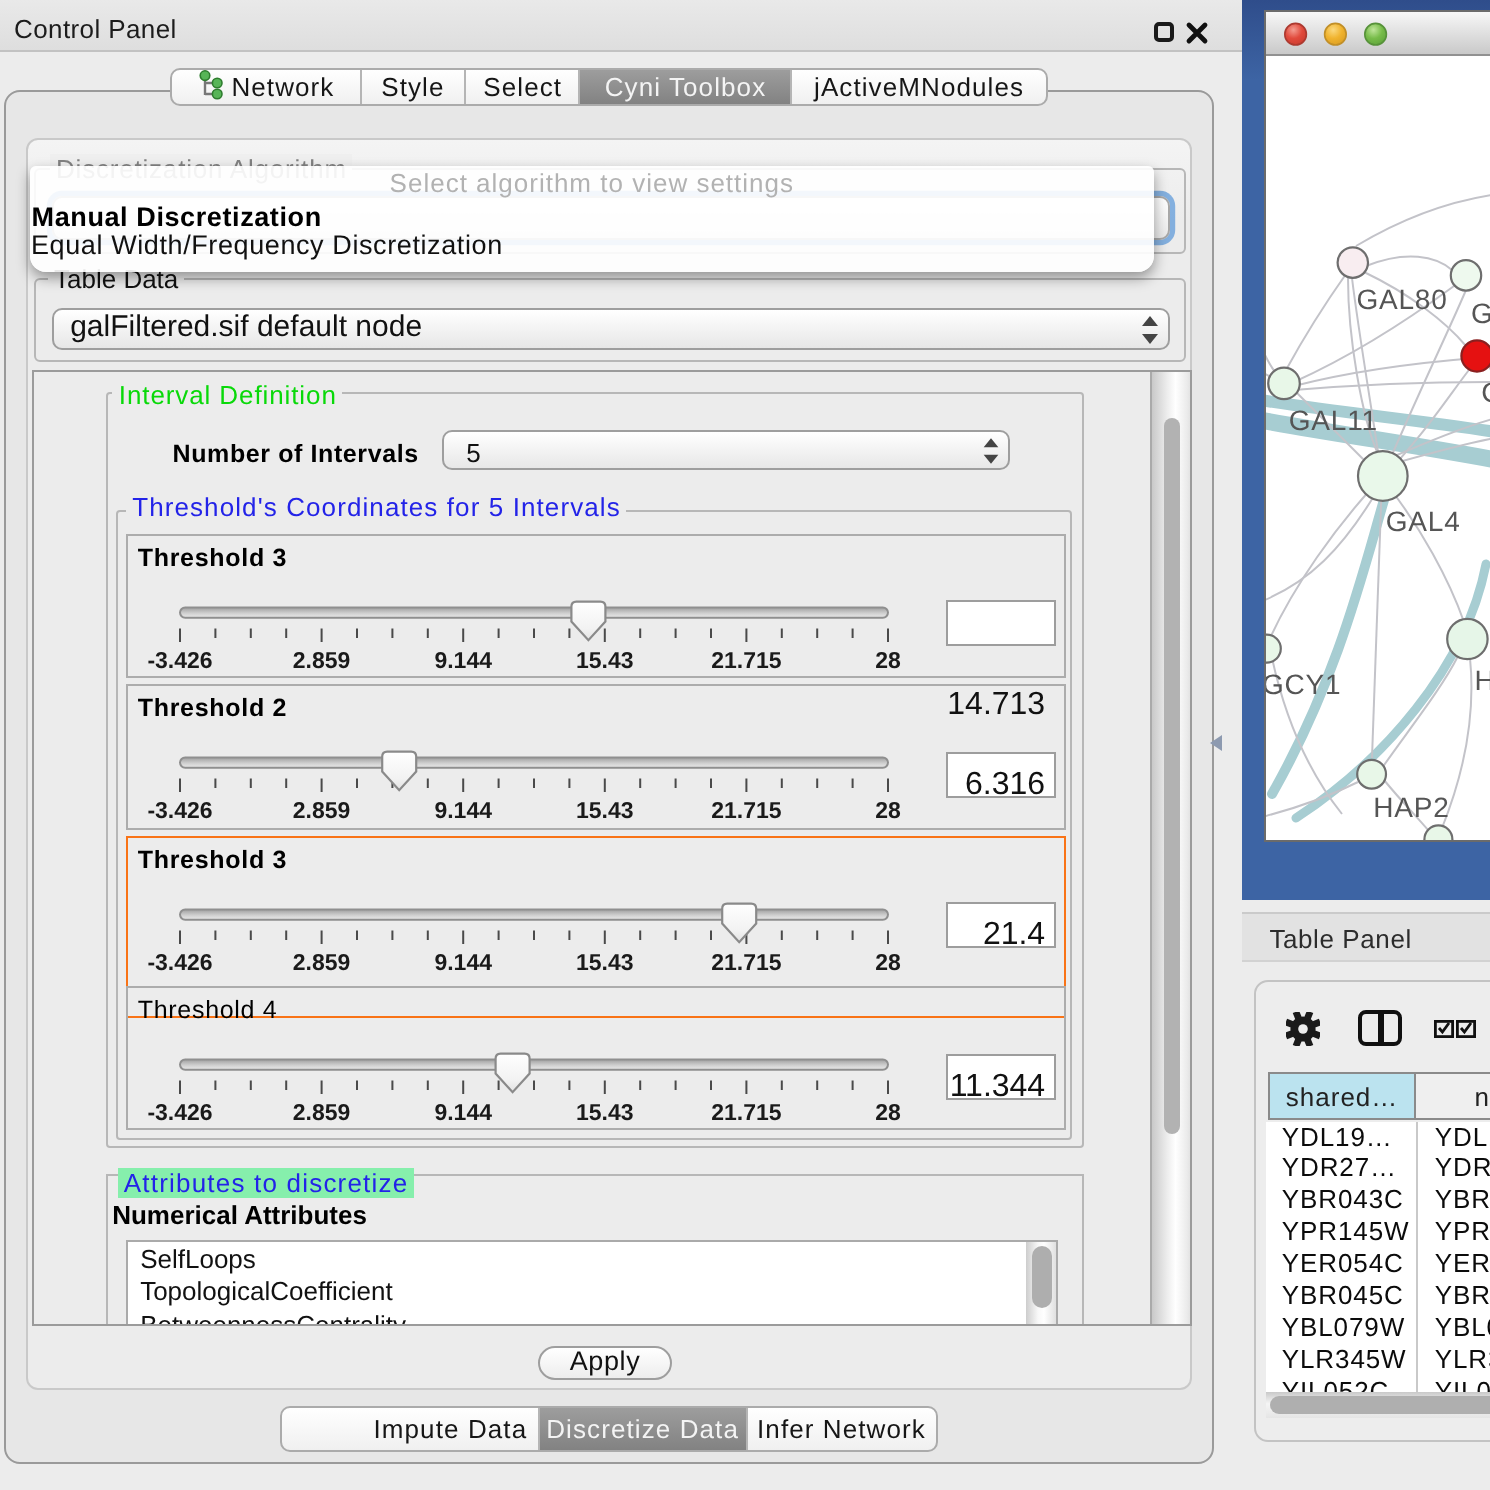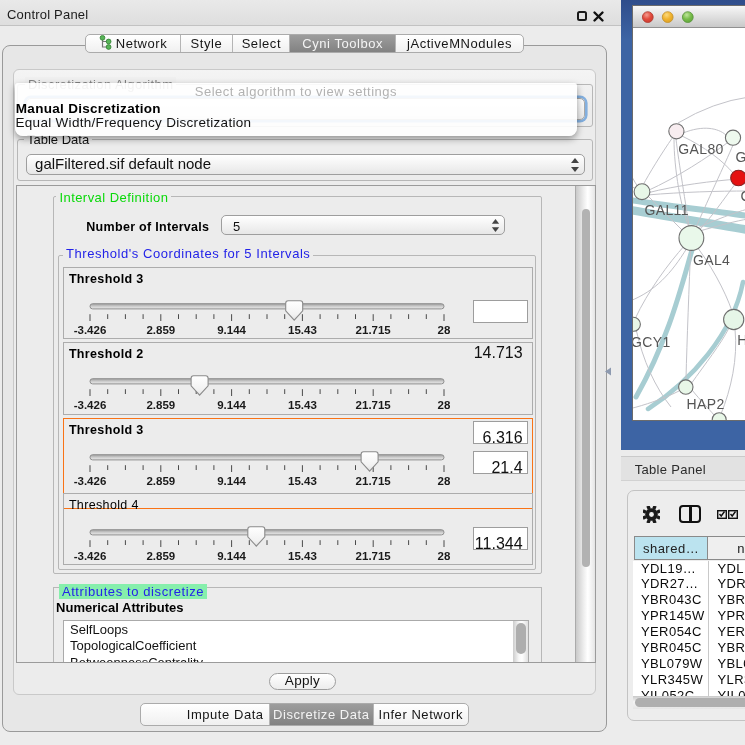--- a/index.html
+++ b/index.html
@@ -95,21 +95,21 @@
         <rect x="26" y="35.7" width="354" height="5.2" rx="2.6" fill="url(#tg1)" stroke="#8f8f8f" stroke-width="1"></rect>
         <path d="M26.0 46.2 L26.0 53.0 M43.7 46.2 L43.7 51.0 M61.4 46.2 L61.4 51.0 M79.1 46.2 L79.1 51.0 M96.8 46.2 L96.8 53.0 M114.5 46.2 L114.5 51.0 M132.2 46.2 L132.2 51.0 M149.9 46.2 L149.9 51.0 M167.6 46.2 L167.6 53.0 M185.3 46.2 L185.3 51.0 M203.0 46.2 L203.0 51.0 M220.7 46.2 L220.7 51.0 M238.4 46.2 L238.4 53.0 M256.1 46.2 L256.1 51.0 M273.8 46.2 L273.8 51.0 M291.5 46.2 L291.5 51.0 M309.2 46.2 L309.2 53.0 M326.9 46.2 L326.9 51.0 M344.6 46.2 L344.6 51.0 M362.3 46.2 L362.3 51.0 M380.0 46.2 L380.0 53.0" stroke="#4a4a4a" stroke-width="1"></path>
         <text x="26.0" y="66" font-family="Liberation Sans, sans-serif" font-size="11.5" font-weight="bold" fill="#1a1a1a" text-anchor="middle">-3.426</text>
         <text x="96.8" y="66" font-family="Liberation Sans, sans-serif" font-size="11.5" font-weight="bold" fill="#1a1a1a" text-anchor="middle">2.859</text>
         <text x="167.6" y="66" font-family="Liberation Sans, sans-serif" font-size="11.5" font-weight="bold" fill="#1a1a1a" text-anchor="middle">9.144</text>
         <text x="238.4" y="66" font-family="Liberation Sans, sans-serif" font-size="11.5" font-weight="bold" fill="#1a1a1a" text-anchor="middle">15.43</text>
         <text x="309.2" y="66" font-family="Liberation Sans, sans-serif" font-size="11.5" font-weight="bold" fill="#1a1a1a" text-anchor="middle">21.715</text>
         <text x="380.0" y="66" font-family="Liberation Sans, sans-serif" font-size="11.5" font-weight="bold" fill="#1a1a1a" text-anchor="middle">28</text>
         <path d="M127.1 35.3 q0 -2.5 2.5 -2.5 l12 0 q2.5 0 2.5 2.5 l0 7.5 l-8.5 9.3 l-8.5 -9.3 z" fill="url(#th1)" stroke="#8a8a8a" stroke-width="1.1"></path>
       </svg>
-      <div class="abs" style="left:408.5px;top:32.4px;width:55px;height:23px;border:1px solid #9d9d9d;background:#fff;margin-top:45px;">
+      <div class="abs" style="left:408.5px;top:32.4px;width:55px;height:23px;border:1px solid #9d9d9d;background:#fff;">
         <div class="abs" style="right:4px;top:7px;font-size:16px;color:#111;">6.316</div>
       </div>
     </div>
 <div class="abs" style="left:46.2px;top:231.6px;width:469.9px;height:91px;border:1px solid #f97316;">
       <div class="abs" style="left:4.8px;top:3.9px;font-size:12.5px;font-weight:bold;color:#000;letter-spacing:0.35px;">Threshold 3</div>
       <svg class="abs" style="left:0;top:0" width="468" height="70" viewBox="0 0 468 70">
         <defs>
           <linearGradient id="tg2" x1="0" y1="0" x2="0" y2="1">
             <stop offset="0" stop-color="#9e9e9e"></stop>
             <stop offset="0.55" stop-color="#cfcfcf"></stop>

